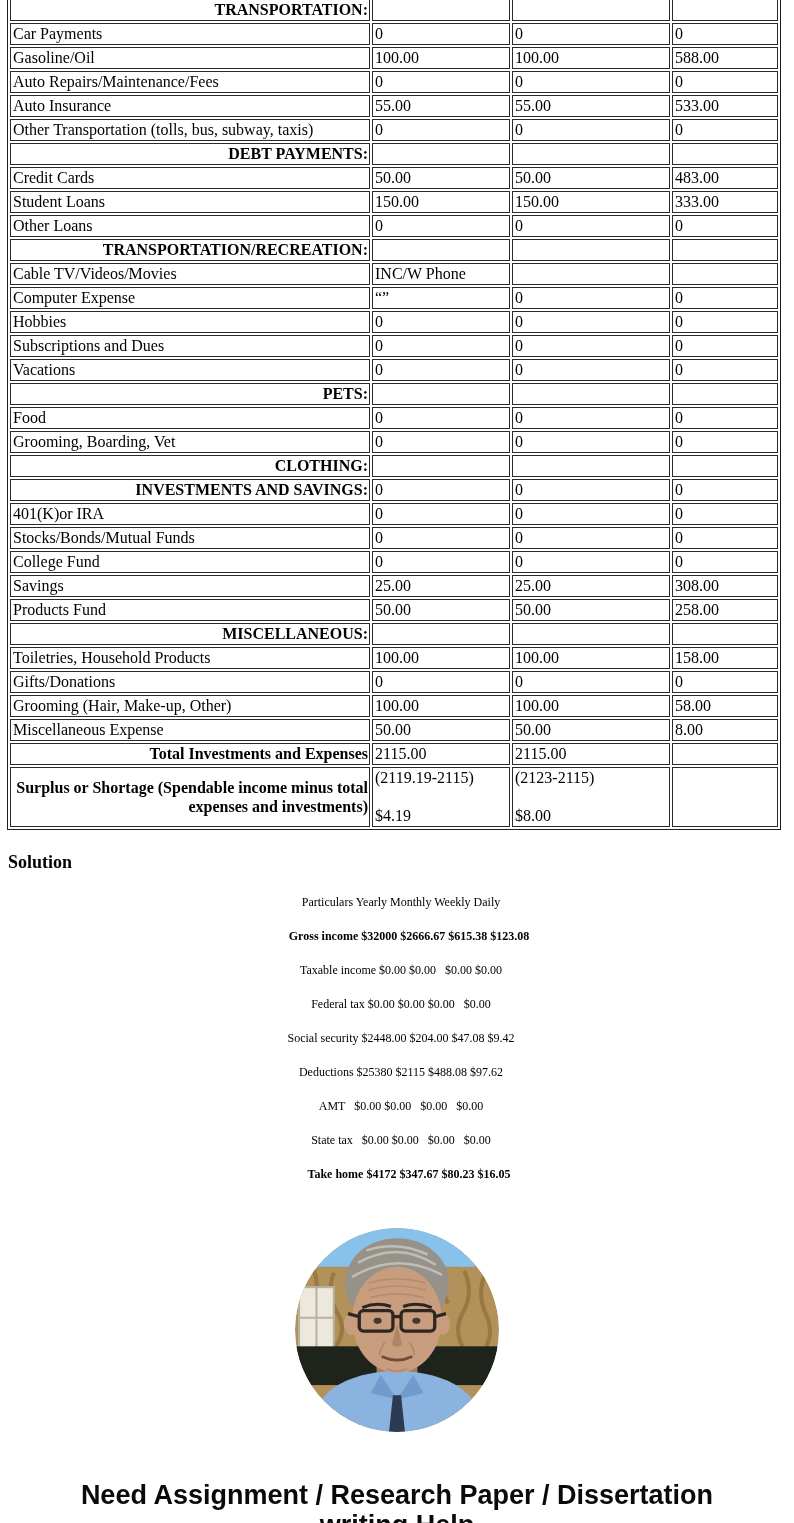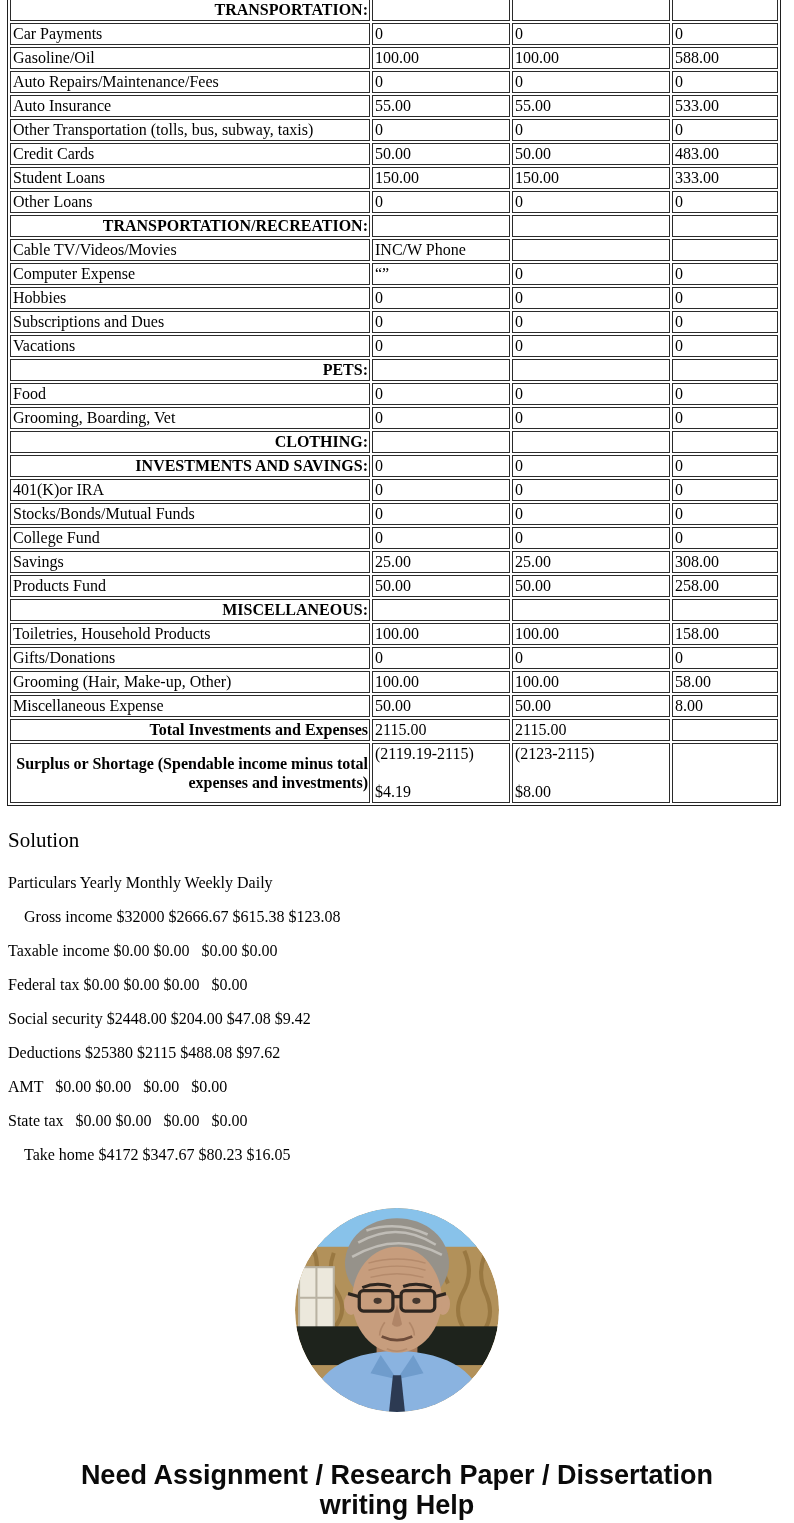--- a/index.html
+++ b/index.html
@@ -27,31 +27,32 @@
     font-size: 16px;
     line-height: 19px;
     vertical-align: middle;
     white-space: pre-line;
     overflow: hidden;
   }
   tr.bold td.c-label { font-weight: bold; text-align: right; }
 
   
   .solution-heading {
-    font-size: 21px;
-    font-weight: normal;
+    font-size: 18px;
+    font-weight: bold;
     margin: 22px 0 20px 8px;
   }
   .sol-line {
     margin: 0 0 15px 8px;
-    font-size: 16px;
+    font-size: 12px;
     line-height: 19px;
     white-space: pre-wrap;
-  }
-  .sol-line.bold { font-weight: normal; margin-left: 24px; }
+    text-align: center;
+  }
+  .sol-line.bold { font-weight: bold; margin-left: 24px; }
 
   
   .photo-wrap {
     margin-top: 44px;
     text-align: center;
     height: 204px;
   }
   .portrait {
     width: 204px;
     height: 204px;
@@ -111,20 +112,26 @@
     <td class="c-label">Auto Insurance</td>
     <td class="c-v1">55.00</td>
     <td class="c-v2">55.00</td>
     <td class="c-v3">533.00</td>
   </tr>
         <tr>
     <td class="c-label">Other Transportation (tolls, bus, subway, taxis)</td>
     <td class="c-v1">0</td>
     <td class="c-v2">0</td>
     <td class="c-v3">0</td>
+  </tr>
+        <tr class="bold">
+    <td class="c-label">DEBT PAYMENTS:</td>
+    <td class="c-v1"></td>
+    <td class="c-v2"></td>
+    <td class="c-v3"></td>
   </tr>
         <tr>
     <td class="c-label">Credit Cards</td>
     <td class="c-v1">50.00</td>
     <td class="c-v2">50.00</td>
     <td class="c-v3">483.00</td>
   </tr>
         <tr>
     <td class="c-label">Student Loans</td>
     <td class="c-v1">150.00</td>

